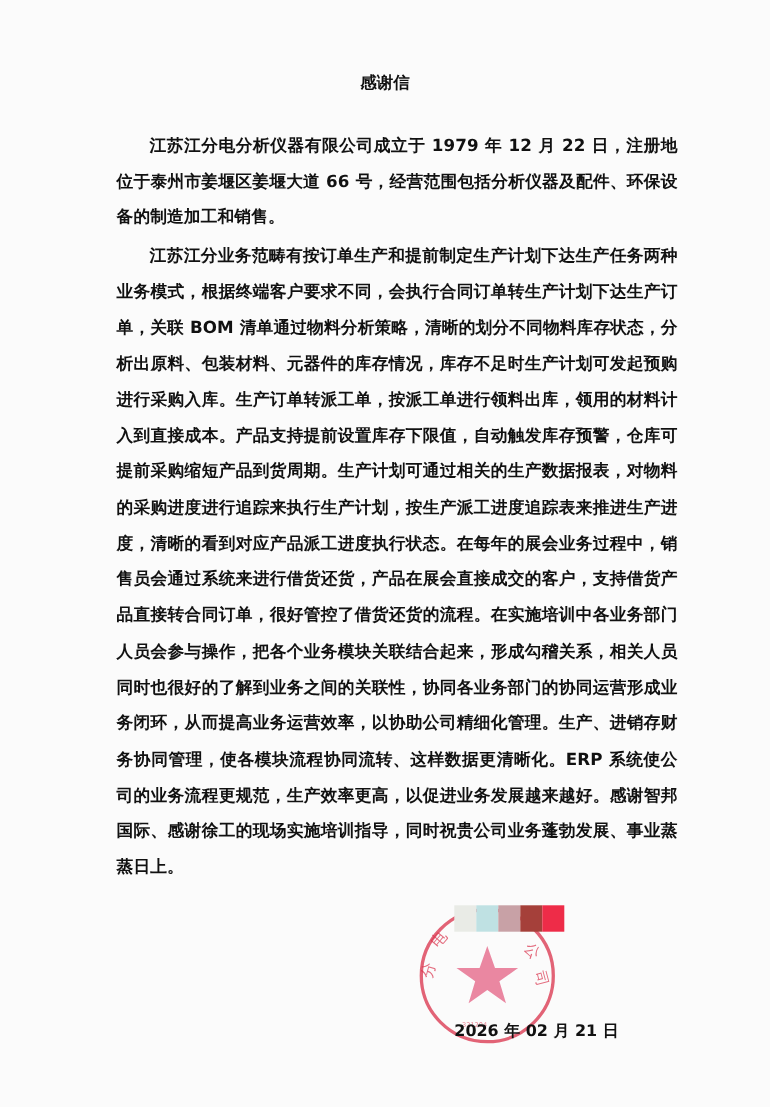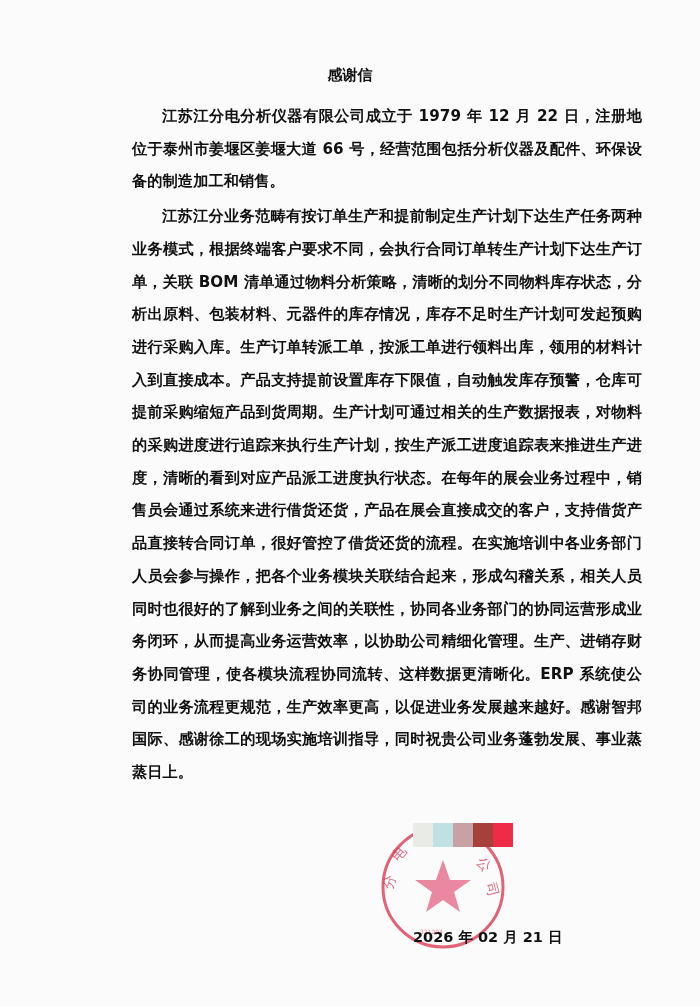--- a/index.html
+++ b/index.html
@@ -10,24 +10,23 @@
     color: #111;
     position: relative;
     overflow: hidden;
   }
   .page { position: absolute; left: 0; top: 0; width: 640px; height: 1006px; }
   .title {
     position: absolute; top: 66px; left: 0; width: 700px;
     text-align: center; font-size: 15px; font-weight: 600;
   }
   .body {
-    position: absolute; left: 106px; top: 100px; width: 510px;
+    position: absolute; left: 106px; top: 116px; width: 510px;
     font-size: 15.2px; line-height: 32.7px; letter-spacing: 0.1px;
     font-weight: 600;
-    margin-left: 26px;
   }
   .para { margin: 0; text-indent: 30px; text-align: justify; }
   .para2 { margin-top: 2px; }
   .stamp {
     position: absolute; left: 378px; top: 822px; width: 130px; height: 130px;
   }
   .swatches {
     position: absolute; left: 413px; top: 823px; display: flex; height: 24px;
   }
   .swatch { width: 20px; height: 24px; }

